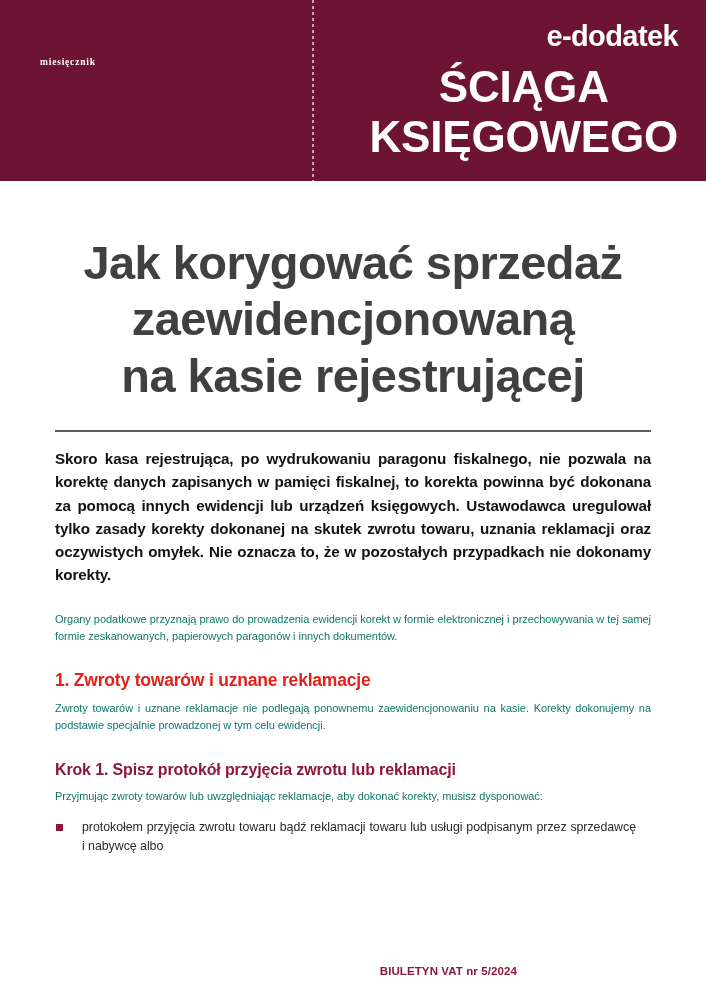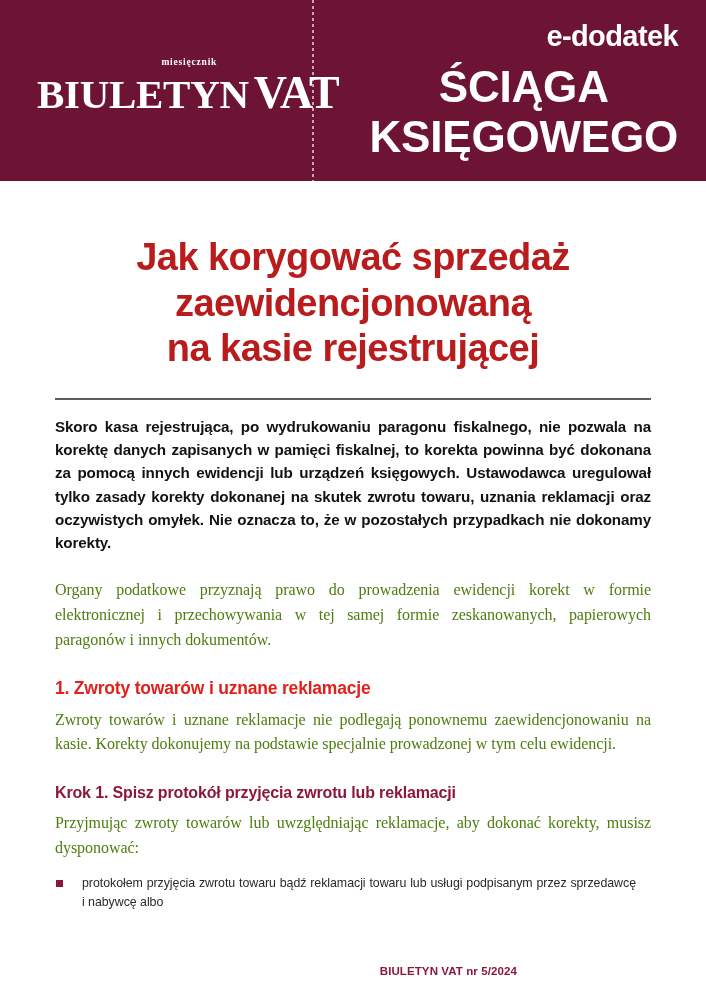--- a/index.html
+++ b/index.html
@@ -104,25 +104,25 @@
     left: 0;
     top: 181px;
     width: 706px;
     padding: 0 55px;
     box-sizing: border-box;
   }
 
   .doc-title {
     margin: 54px 0 0 0;
     text-align: center;
-    font-size: 38px;
+    font-size: 47px;
     font-weight: 700;
     line-height: 1.20;
     letter-spacing: -0.55px;
-    color: #b91c1c;
+    color: #404040;
   }
   .doc-title span { display: block; }
 
   .rule {
     margin: 26px 0 0 0;
     border: 0;
     border-top: 2px solid #5d5d5d;
     width: 100%;
   }
 
@@ -131,27 +131,26 @@
     font-size: 15.2px;
     font-weight: 700;
     line-height: 1.53;
     text-align: justify;
     letter-spacing: -0.12px;
     color: #121212;
   }
 
   .para {
     margin: 24px 0 0 0;
-    font-size: 16px;
+    font-size: 11px;
     font-weight: 400;
     line-height: 1.55;
     text-align: justify;
     letter-spacing: -0.05px;
-    color: #4d7c0f;
-    font-family: Liberation Serif, serif;
+    color: #0f766e;
   }
   .para.tight { margin-top: 9px; }
 
   .section-head {
     margin: 25px 0 0 0;
     font-size: 17.5px;
     font-weight: 700;
     color: #e2211c;
     letter-spacing: -0.2px;
     line-height: 1.2;
@@ -210,21 +209,20 @@
 </style>
 </head>
 <body>
 
 <div class="header">
 
   <div class="header-divider"></div>
 
   <div class="masthead">
     <span class="masthead-kicker">miesięcznik</span>
-    <span class="masthead-title"><span style="display:inline">BIULETYN</span><span class="mt-vat">VAT</span></span>
   </div>
 
   <div class="edodatek">e-dodatek</div>
 
   <div class="sciaga">
     <span>ŚCIĄGA</span>
     <span>KSIĘGOWEGO</span>
   </div>
 
 </div>

